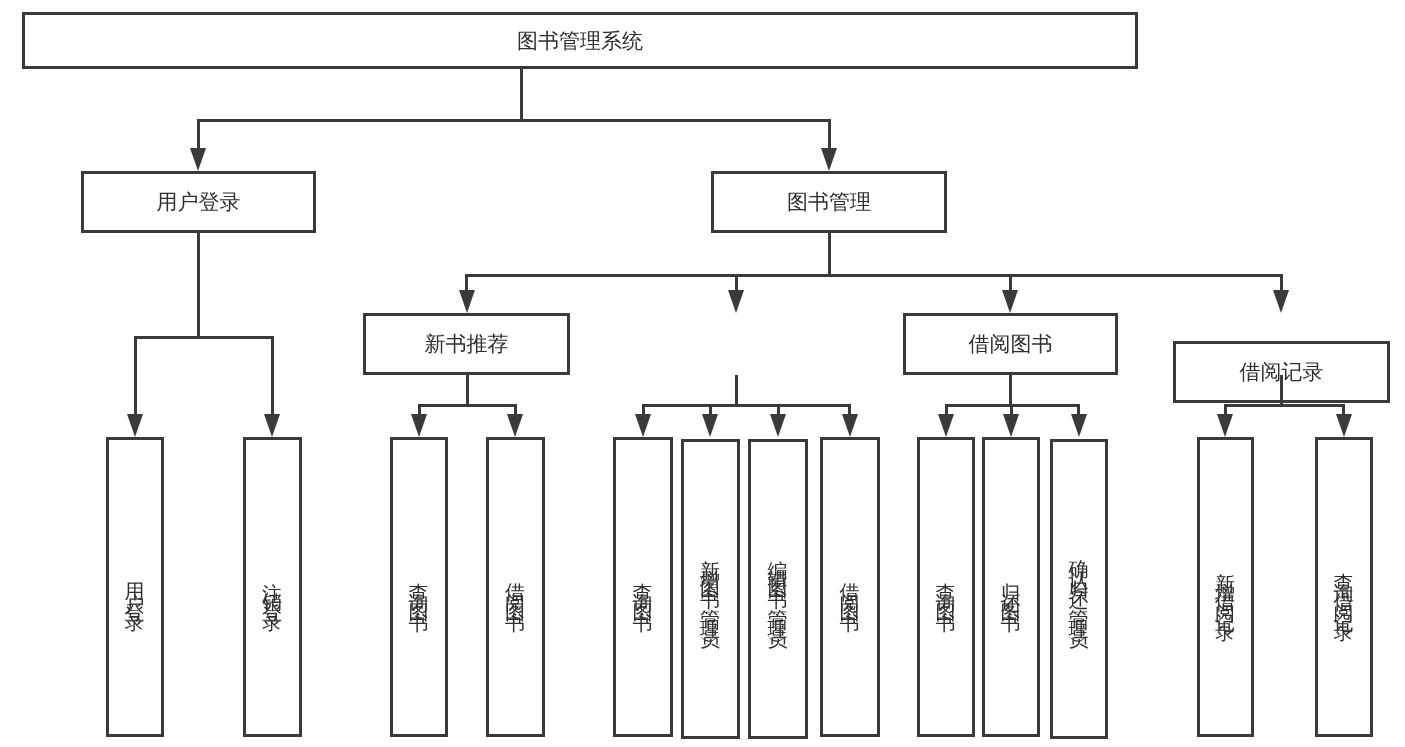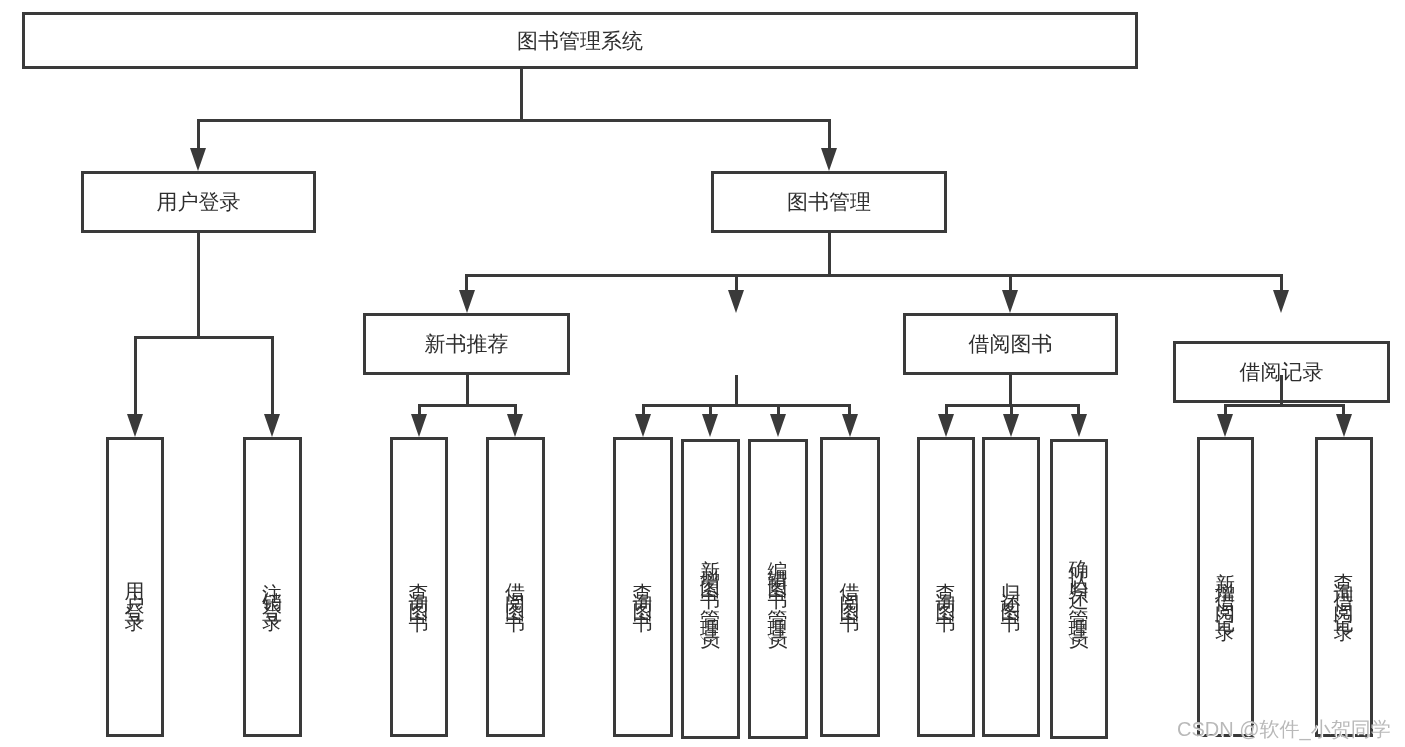--- a/index.html
+++ b/index.html
@@ -168,15 +168,14 @@
     <div class="arrow" style="left:1071px;top:414px;"></div>
 
     <div class="vline" style="left:1280px;top:375px;height:31px;"></div>
     <div class="hline" style="left:1225px;top:404px;width:119px;"></div>
     <div class="vline" style="left:1224px;top:404px;height:12px;"></div>
     <div class="arrow" style="left:1217px;top:414px;"></div>
     <div class="vline" style="left:1342px;top:404px;height:12px;"></div>
     <div class="arrow" style="left:1336px;top:414px;"></div>
   </div>
 
-  <div class="watermark">CSDN @软件_小贺同学</div>
 
 </div>
 
 </body></html>

